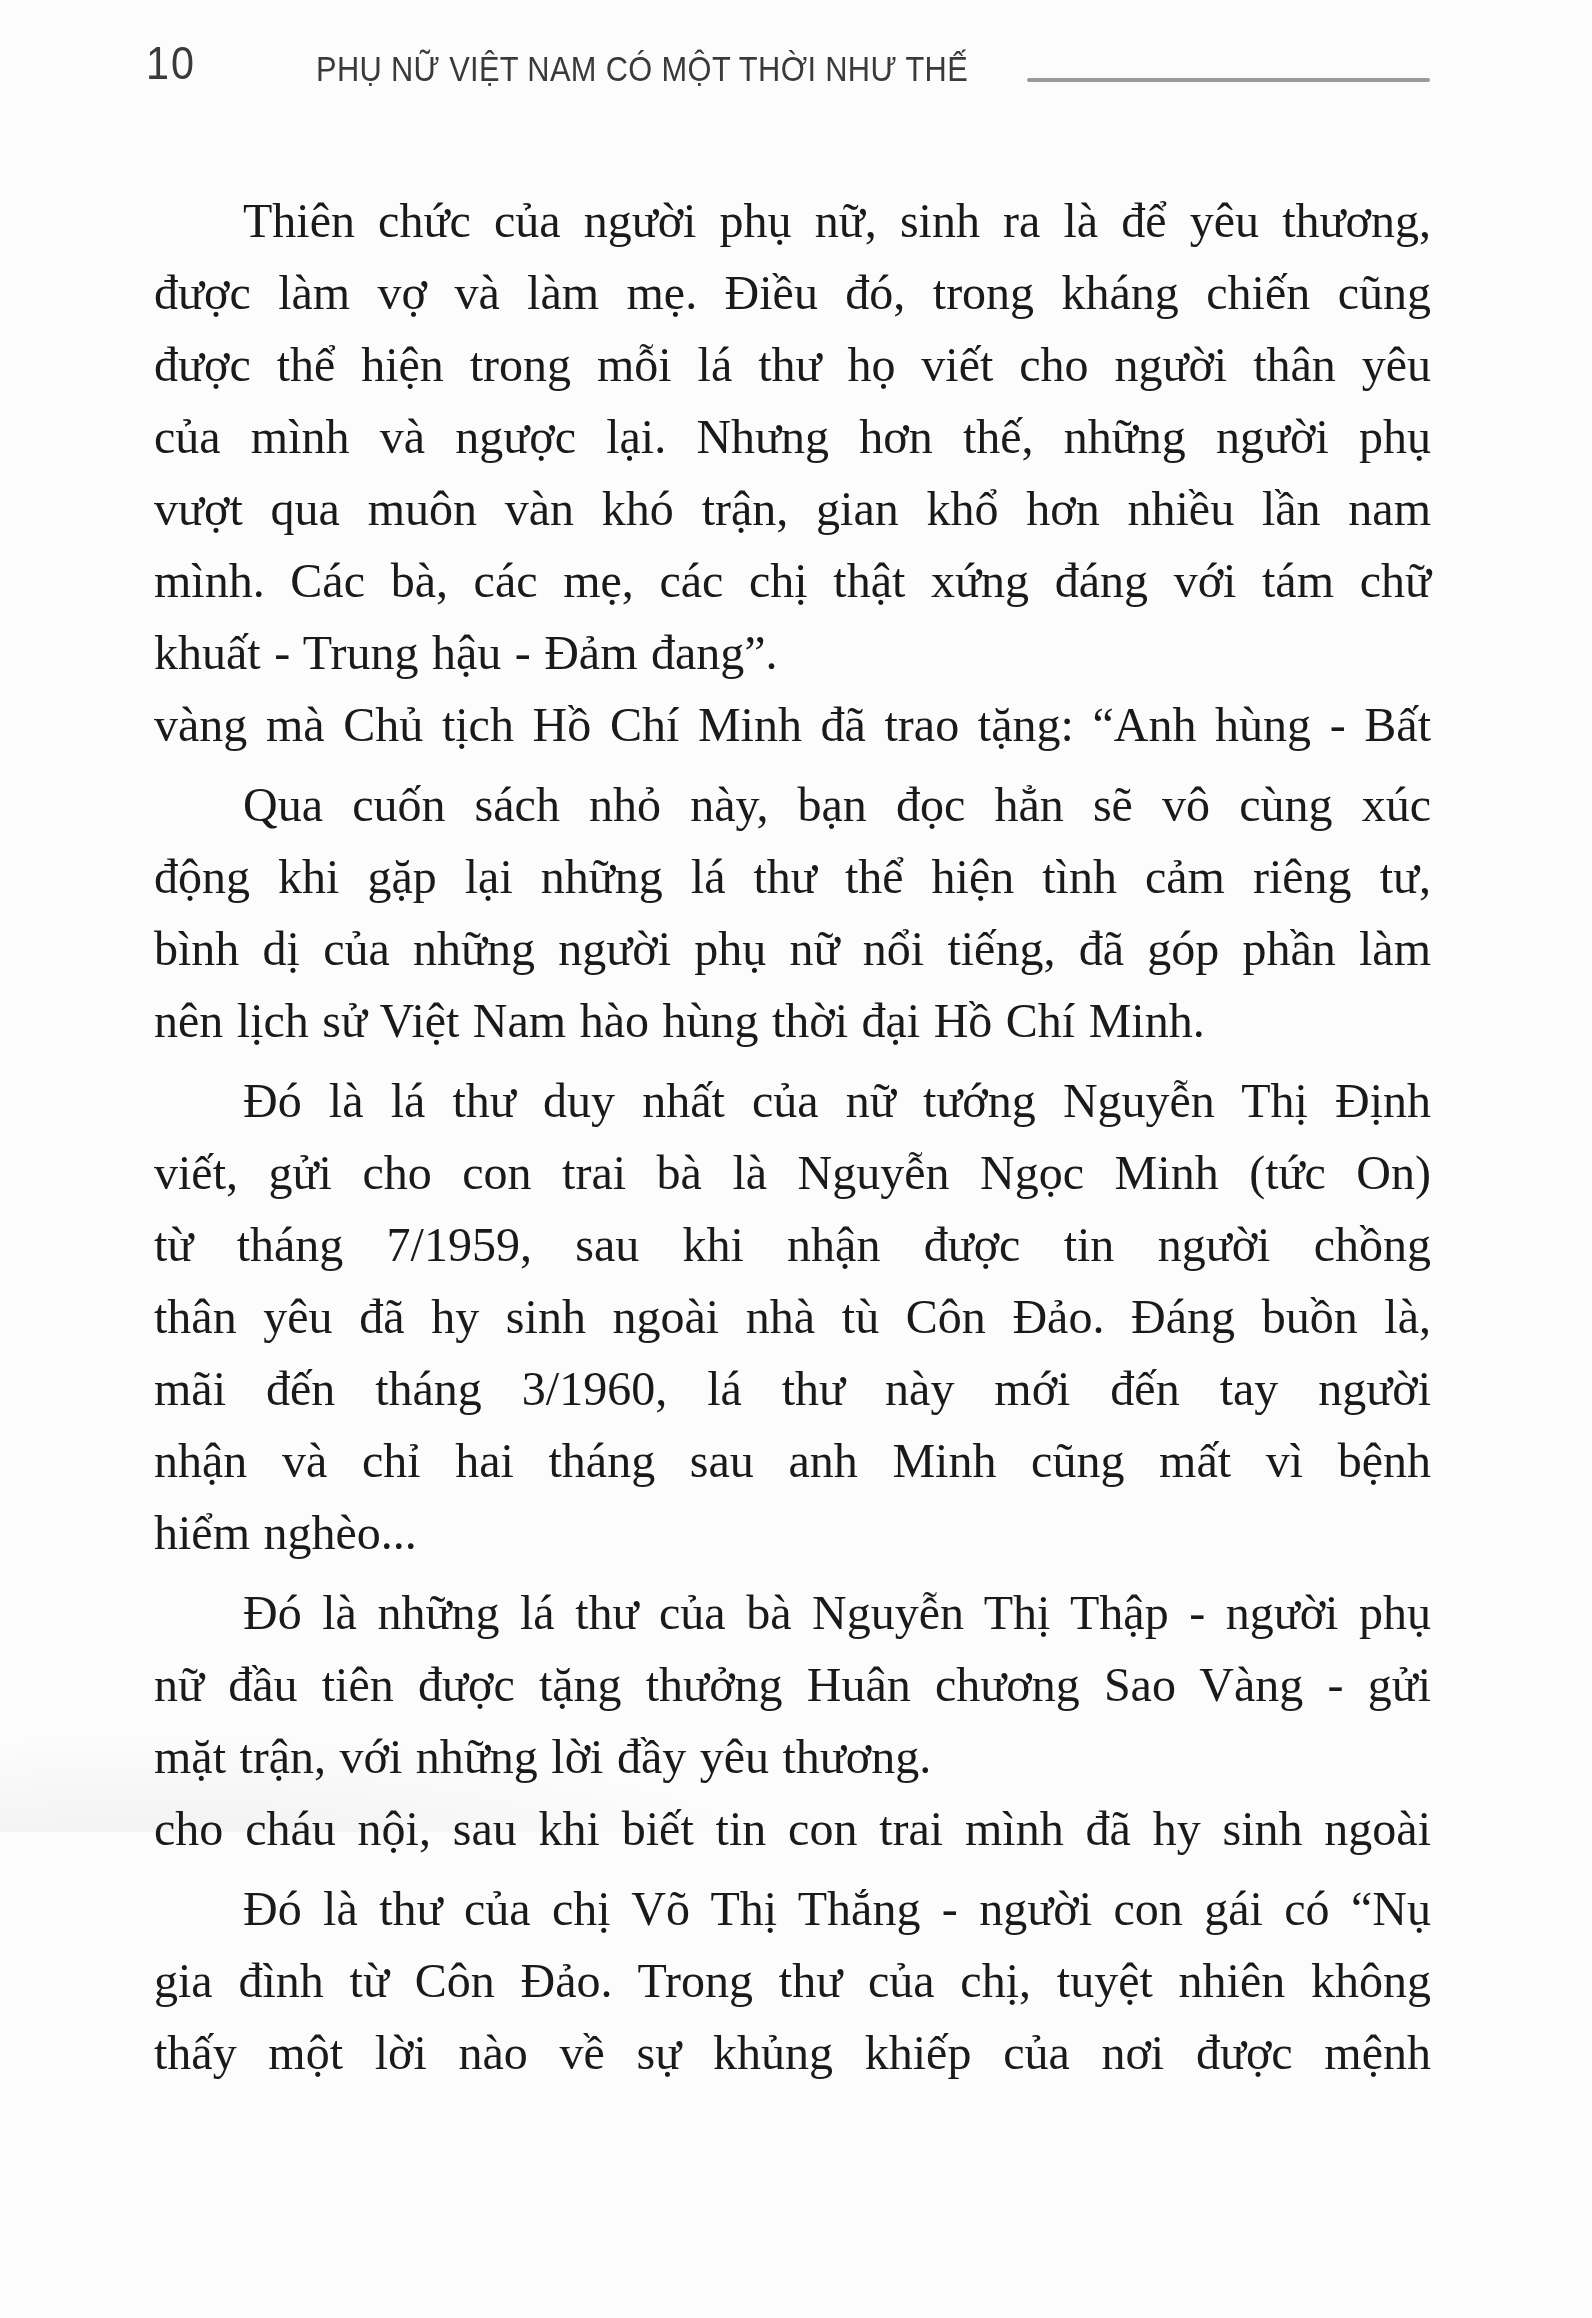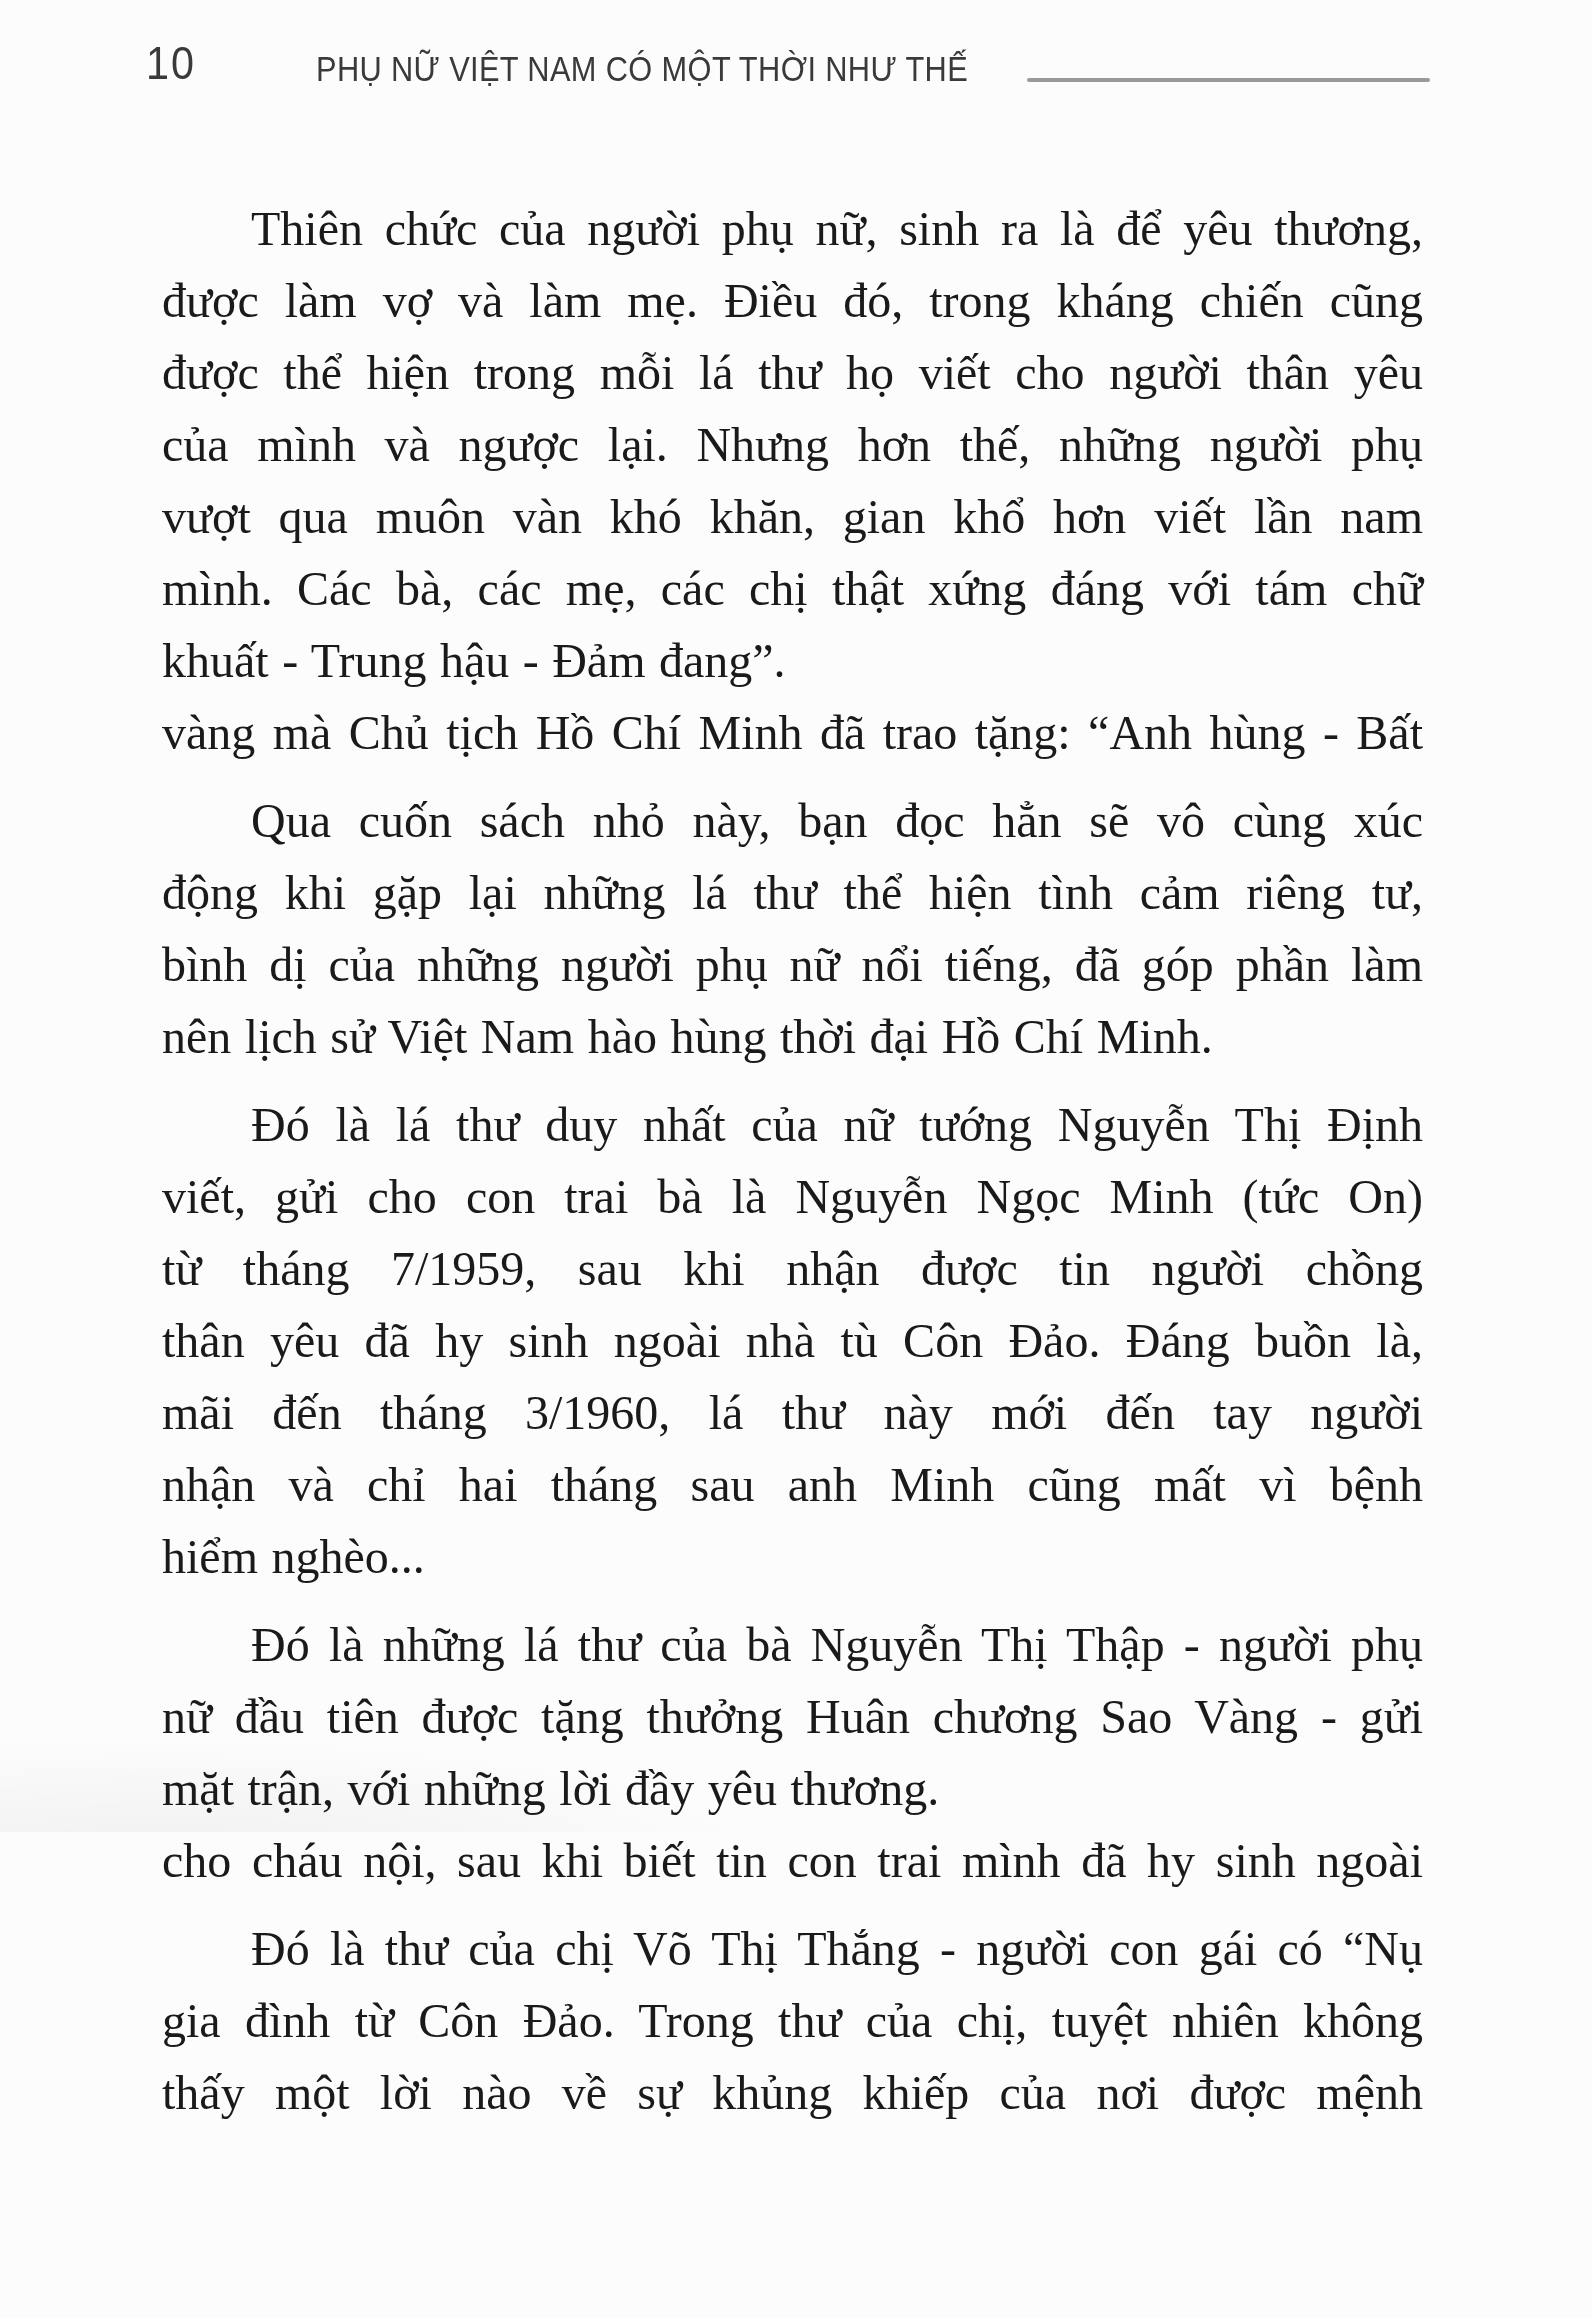--- a/index.html
+++ b/index.html
@@ -42,21 +42,21 @@
   }
   .header-rule{
     flex:1;height:3.8px;background:var(--rule-color);
     margin-left:-30px;margin-bottom:3.8px;border-radius:2.3px;
   }
   
   .text-block{
     position:absolute;top:177px;left:146px;width:1293px;
     font-size:48px;line-height:72px;
   }
-  .paragraph{margin:16px;}
+  .paragraph{margin:8px;}
   .line{
     text-align:justify;
     text-align-last:justify;
     word-spacing:1.5px;
   }
   .line.indent{text-indent:89px;}
   .line.end{text-align-last:auto;}
 </style>
 </head>
 <body>
@@ -68,21 +68,21 @@
     <span class="running-title">PHỤ NỮ VIỆT NAM CÓ MỘT THỜI NHƯ THẾ</span>
     <span class="header-rule"></span>
   </div>
 
   <div class="text-block">
       <div class="paragraph">
         <div class="line indent">Thiên chức của người phụ nữ, sinh ra là để yêu thương,</div>
         <div class="line">được làm vợ và làm mẹ. Điều đó, trong kháng chiến cũng</div>
         <div class="line">được thể hiện trong mỗi lá thư họ viết cho người thân yêu</div>
         <div class="line">của mình và ngược lại. Nhưng hơn thế, những người phụ</div>
-        <div class="line">vượt qua muôn vàn khó khăn, gian khổ hơn viết lần nam</div>
+        <div class="line">vượt qua muôn vàn khó trận, gian khổ hơn nhiều lần nam</div>
         <div class="line">mình. Các bà, các mẹ, các chị thật xứng đáng với tám chữ</div>
         <div class="line end">khuất - Trung hậu - Đảm đang”.</div>
         <div class="line">vàng mà Chủ tịch Hồ Chí Minh đã trao tặng: “Anh hùng - Bất</div>
       </div>
       <div class="paragraph">
         <div class="line indent">Qua cuốn sách nhỏ này, bạn đọc hẳn sẽ vô cùng xúc</div>
         <div class="line">động khi gặp lại những lá thư thể hiện tình cảm riêng tư,</div>
         <div class="line">bình dị của những người phụ nữ nổi tiếng, đã góp phần làm</div>
         <div class="line end">nên lịch sử Việt Nam hào hùng thời đại Hồ Chí Minh.</div>
       </div>

